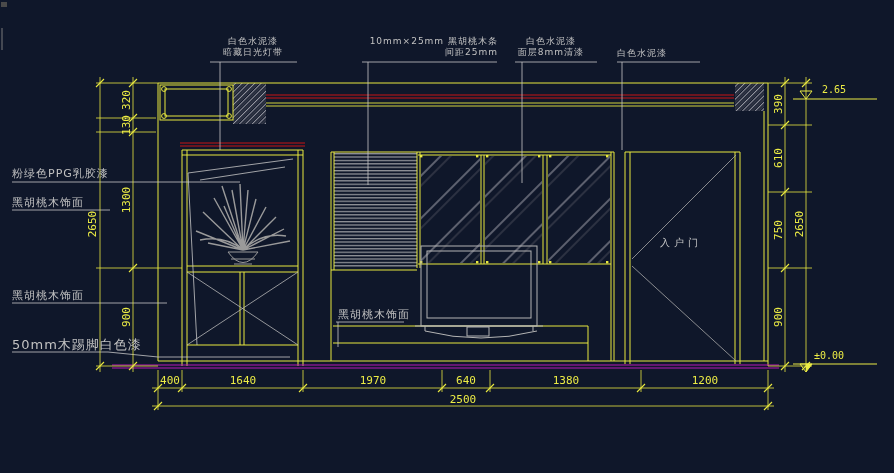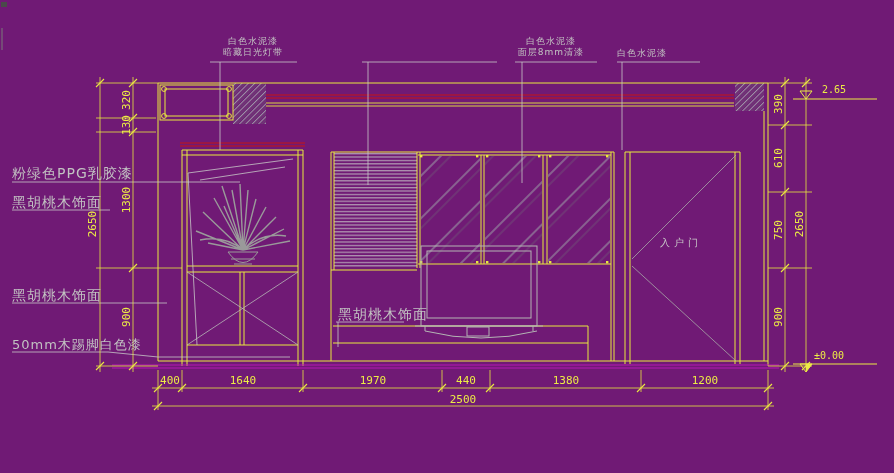--- a/index.html
+++ b/index.html
@@ -1,21 +1,21 @@
 <!DOCTYPE html>
 <html><head>
 <meta charset="utf-8">
 <style>
   html,body{margin:0;padding:0;background:#000;}
   #canvas{
-    position:relative;width:894px;height:473px;background:#701a75;overflow:hidden;
+    position:relative;width:894px;height:473px;background:#0f172a;overflow:hidden;
     font-family:"DejaVu Sans",sans-serif;
   }
   #canvas svg{position:absolute;left:0;top:0;}
-  .t{position:absolute;color:#c2c2c2;font-size:14px;line-height:11px;letter-spacing:1px;white-space:nowrap;}
+  .t{position:absolute;color:#c2c2c2;font-size:11px;line-height:11px;letter-spacing:1px;white-space:nowrap;}
   .t2{position:absolute;color:#c2c2c2;font-size:9px;line-height:11px;letter-spacing:1px;}
   .dim{
     position:absolute;color:#ecec45;font-size:11px;line-height:12px;
     font-family:"DejaVu Sans Mono",monospace;text-align:center;width:60px;white-space:nowrap;
   }
   .vdim{transform:rotate(-90deg);transform-origin:50% 50%;}
   .lvl{position:absolute;color:#ecec45;font-size:10px;font-family:"DejaVu Sans Mono",monospace;white-space:nowrap;text-align:right;}
   .door{position:absolute;color:#c8c8c8;font-size:10px;letter-spacing:4px;white-space:nowrap;}
   .ctr{text-align:center;}
   .rgt{text-align:right;}
@@ -174,40 +174,44 @@
       <path d="M793,99 H877 M806,99 L800,91 L812,91 Z"></path>
       <path d="M793,364 H877 M806,372 L800,364 L812,364 Z"></path>
       <path d="M806,372 L812,364 L806,364 Z" fill="#ecec45" stroke="none"></path>
     </g>
   </svg>
 
   <div class="t2 ctr" style="left:196px;top:36px;width:114px;">
     <div>白色水泥漆</div>
     <div>暗藏日光灯带</div>
   </div>
+  <div class="t2 rgt" style="left:352px;top:36px;width:146px;">
+    <div>10mm×25mm 黑胡桃木条</div>
+    <div>间距25mm</div>
+  </div>
   <div class="t2 ctr" style="left:503px;top:36px;width:96px;">
     <div>白色水泥漆</div>
     <div>面层8mm清漆</div>
   </div>
   <div class="t2 ctr" style="left:596px;top:48px;width:92px;">
     <div>白色水泥漆</div>
   </div>
 
   <div class="t" style="left:12px;top:168px;">粉绿色PPG乳胶漆</div>
   <div class="t" style="left:12px;top:197px;">黑胡桃木饰面</div>
   <div class="t" style="left:12px;top:290px;">黑胡桃木饰面</div>
   <div class="t" style="left:12px;top:339px;font-size:13px;">50mm木踢脚白色漆</div>
 
   <div class="t" style="left:338px;top:309px;">黑胡桃木饰面</div>
   <div class="door" style="left:660px;top:236px;">入户门</div>
 
   <div class="dim" style="left:140px;top:375px;">400</div>
   <div class="dim" style="left:213px;top:375px;">1640</div>
   <div class="dim" style="left:343px;top:375px;">1970</div>
-  <div class="dim" style="left:436px;top:375px;">440</div>
+  <div class="dim" style="left:436px;top:375px;">640</div>
   <div class="dim" style="left:536px;top:375px;">1380</div>
   <div class="dim" style="left:675px;top:375px;">1200</div>
   <div class="dim" style="left:433px;top:394px;">2500</div>
 
   <div class="dim vdim" style="left:97px;top:94px;">320</div>
   <div class="dim vdim" style="left:97px;top:119px;">130</div>
   <div class="dim vdim" style="left:97px;top:194px;">1300</div>
   <div class="dim vdim" style="left:97px;top:311px;">900</div>
   <div class="dim vdim" style="left:63px;top:218px;">2650</div>
 

